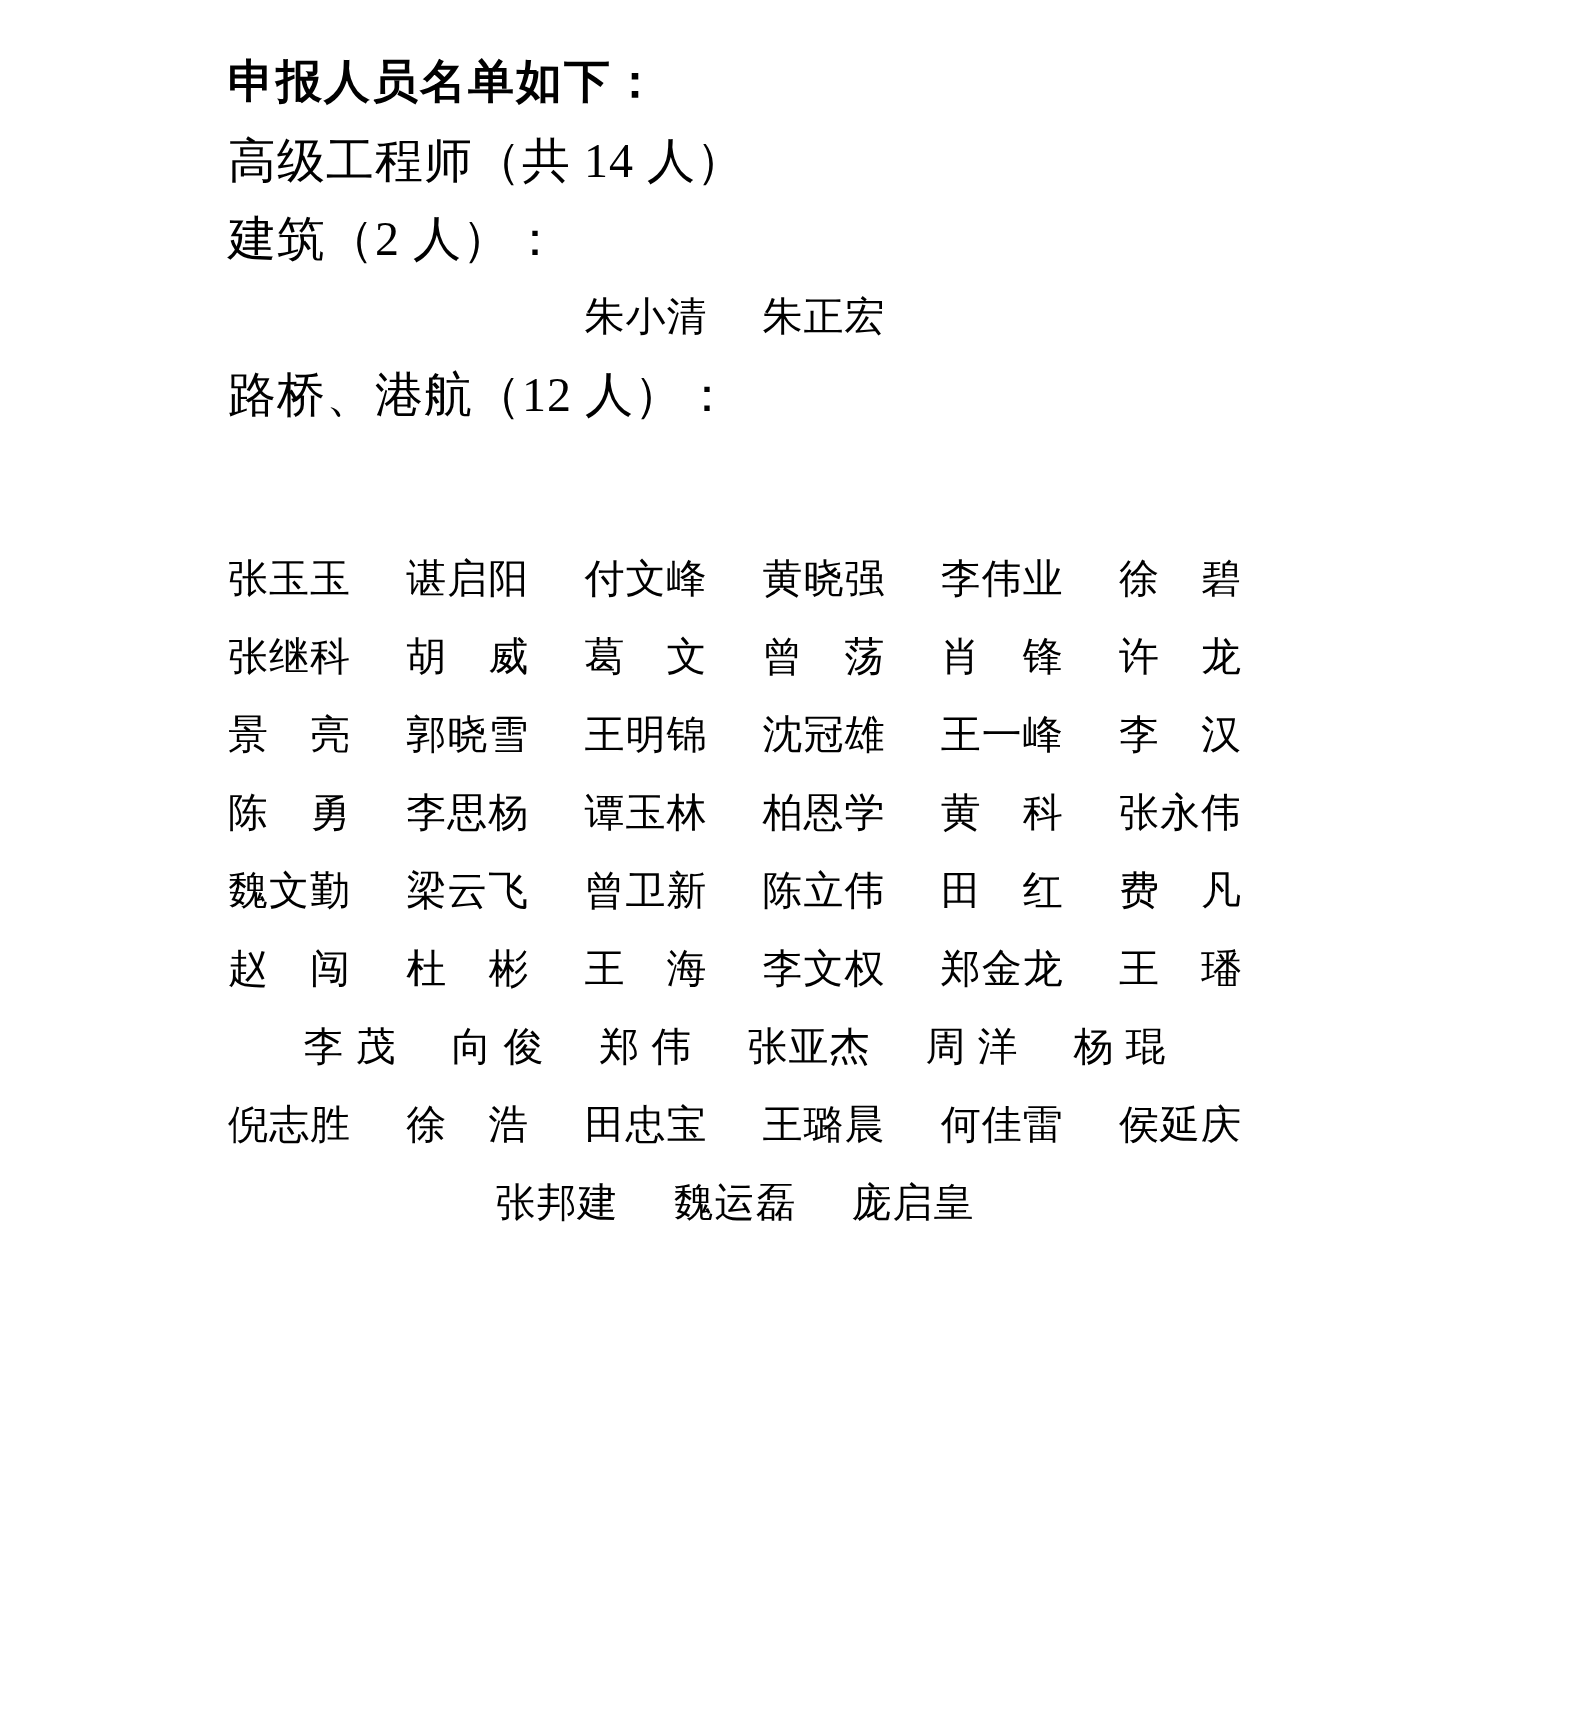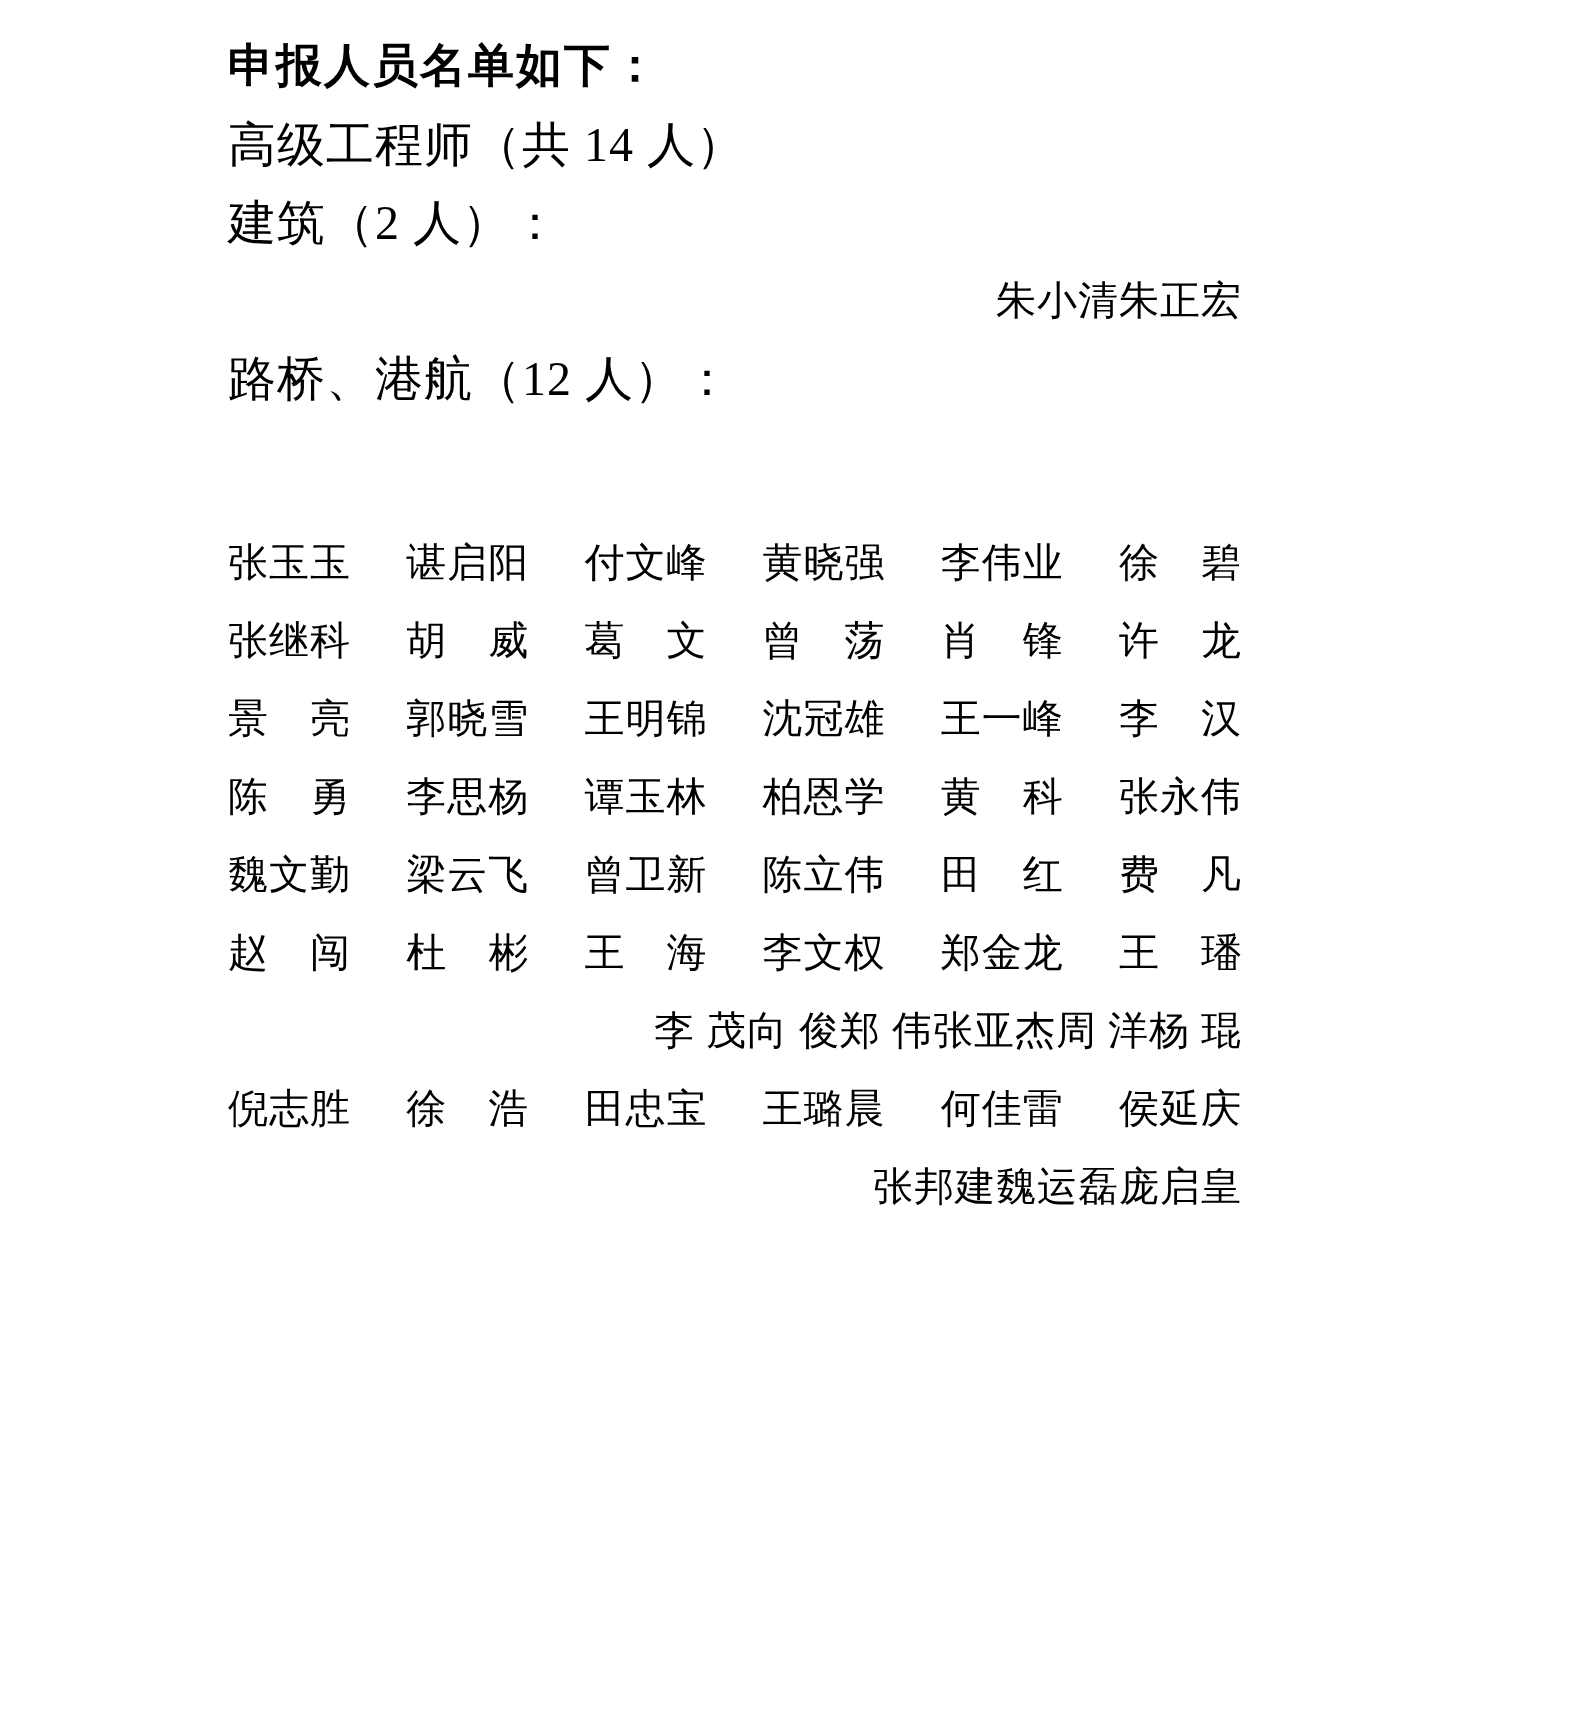--- a/index.html
+++ b/index.html
@@ -8,21 +8,21 @@
     width: 1587px;
     height: 1711px;
     background: #ffffff;
     color: #000000;
     font-family: "Liberation Serif", serif;
     overflow: hidden;
   }
   .content {
     position: absolute;
     left: 228px;
-    top: 24px;
+    top: 40px;
     width: 1014px;
   }
   .doc-title {
     font-family: "Liberation Sans", sans-serif;
     font-weight: 700;
     font-size: 46px;
     line-height: 82px;
     letter-spacing: 2px;
   }
   .line {
@@ -34,21 +34,21 @@
   }
   .section-gap { height: 78px; }
   .rows-top-pad { padding-top: 28px; }
   .name-row {
     display: flex;
     font-size: 40px;
     line-height: 78px;
     height: 78px;
   }
   .name-row.justify { justify-content: space-between; }
-  .name-row.left { justify-content: flex-end; }
+  .name-row.left { justify-content: center; gap: 55px; }
   .person { white-space: pre; letter-spacing: 1px; }
 </style>
 </head>
 <body>
 
 <div class="page">
   <div class="content">
 
     <div class="doc-title">申报人员名单如下：</div>
 

